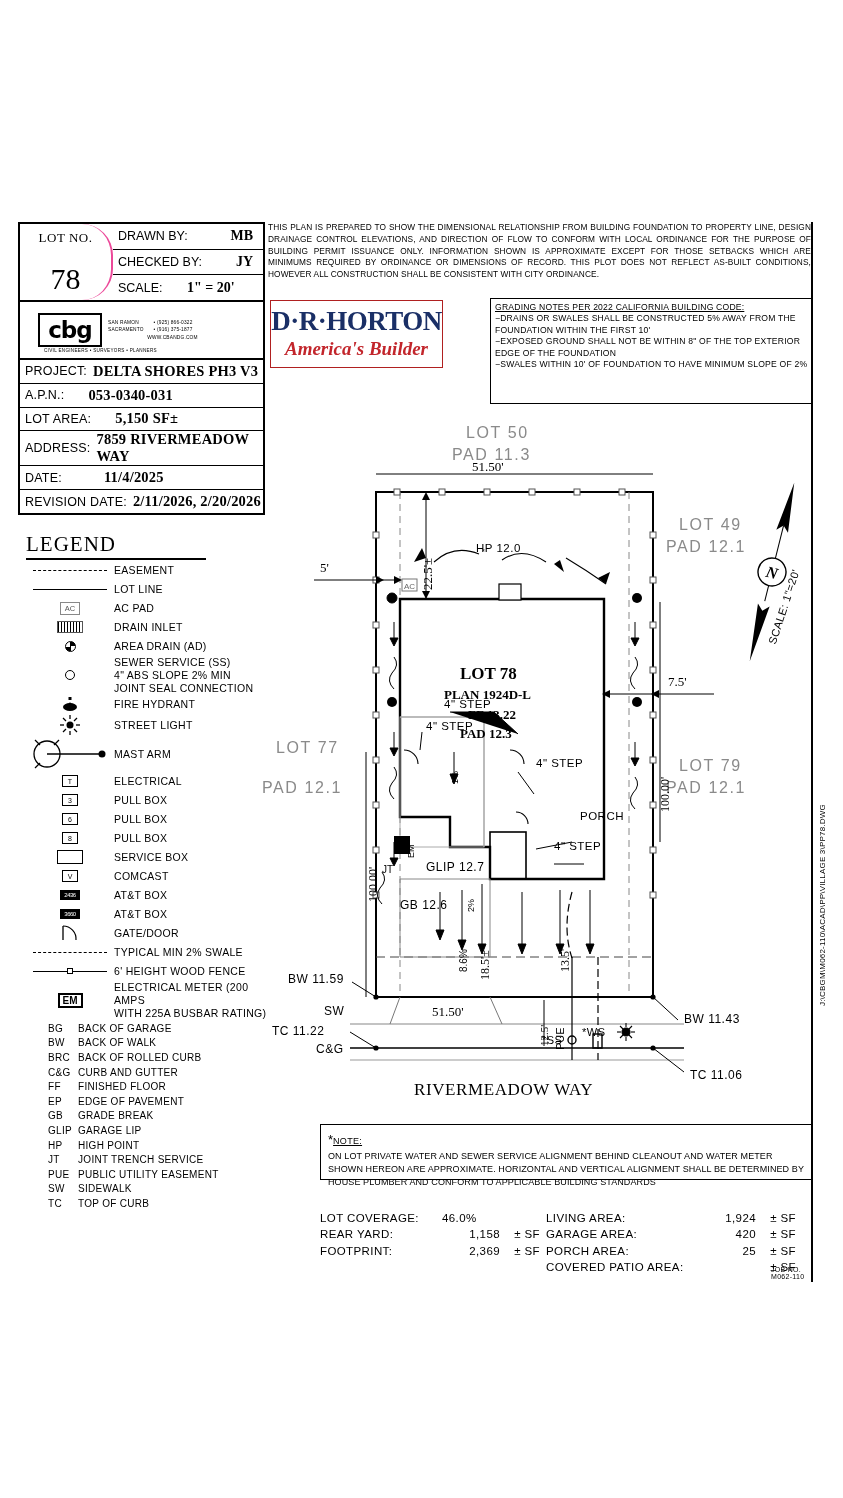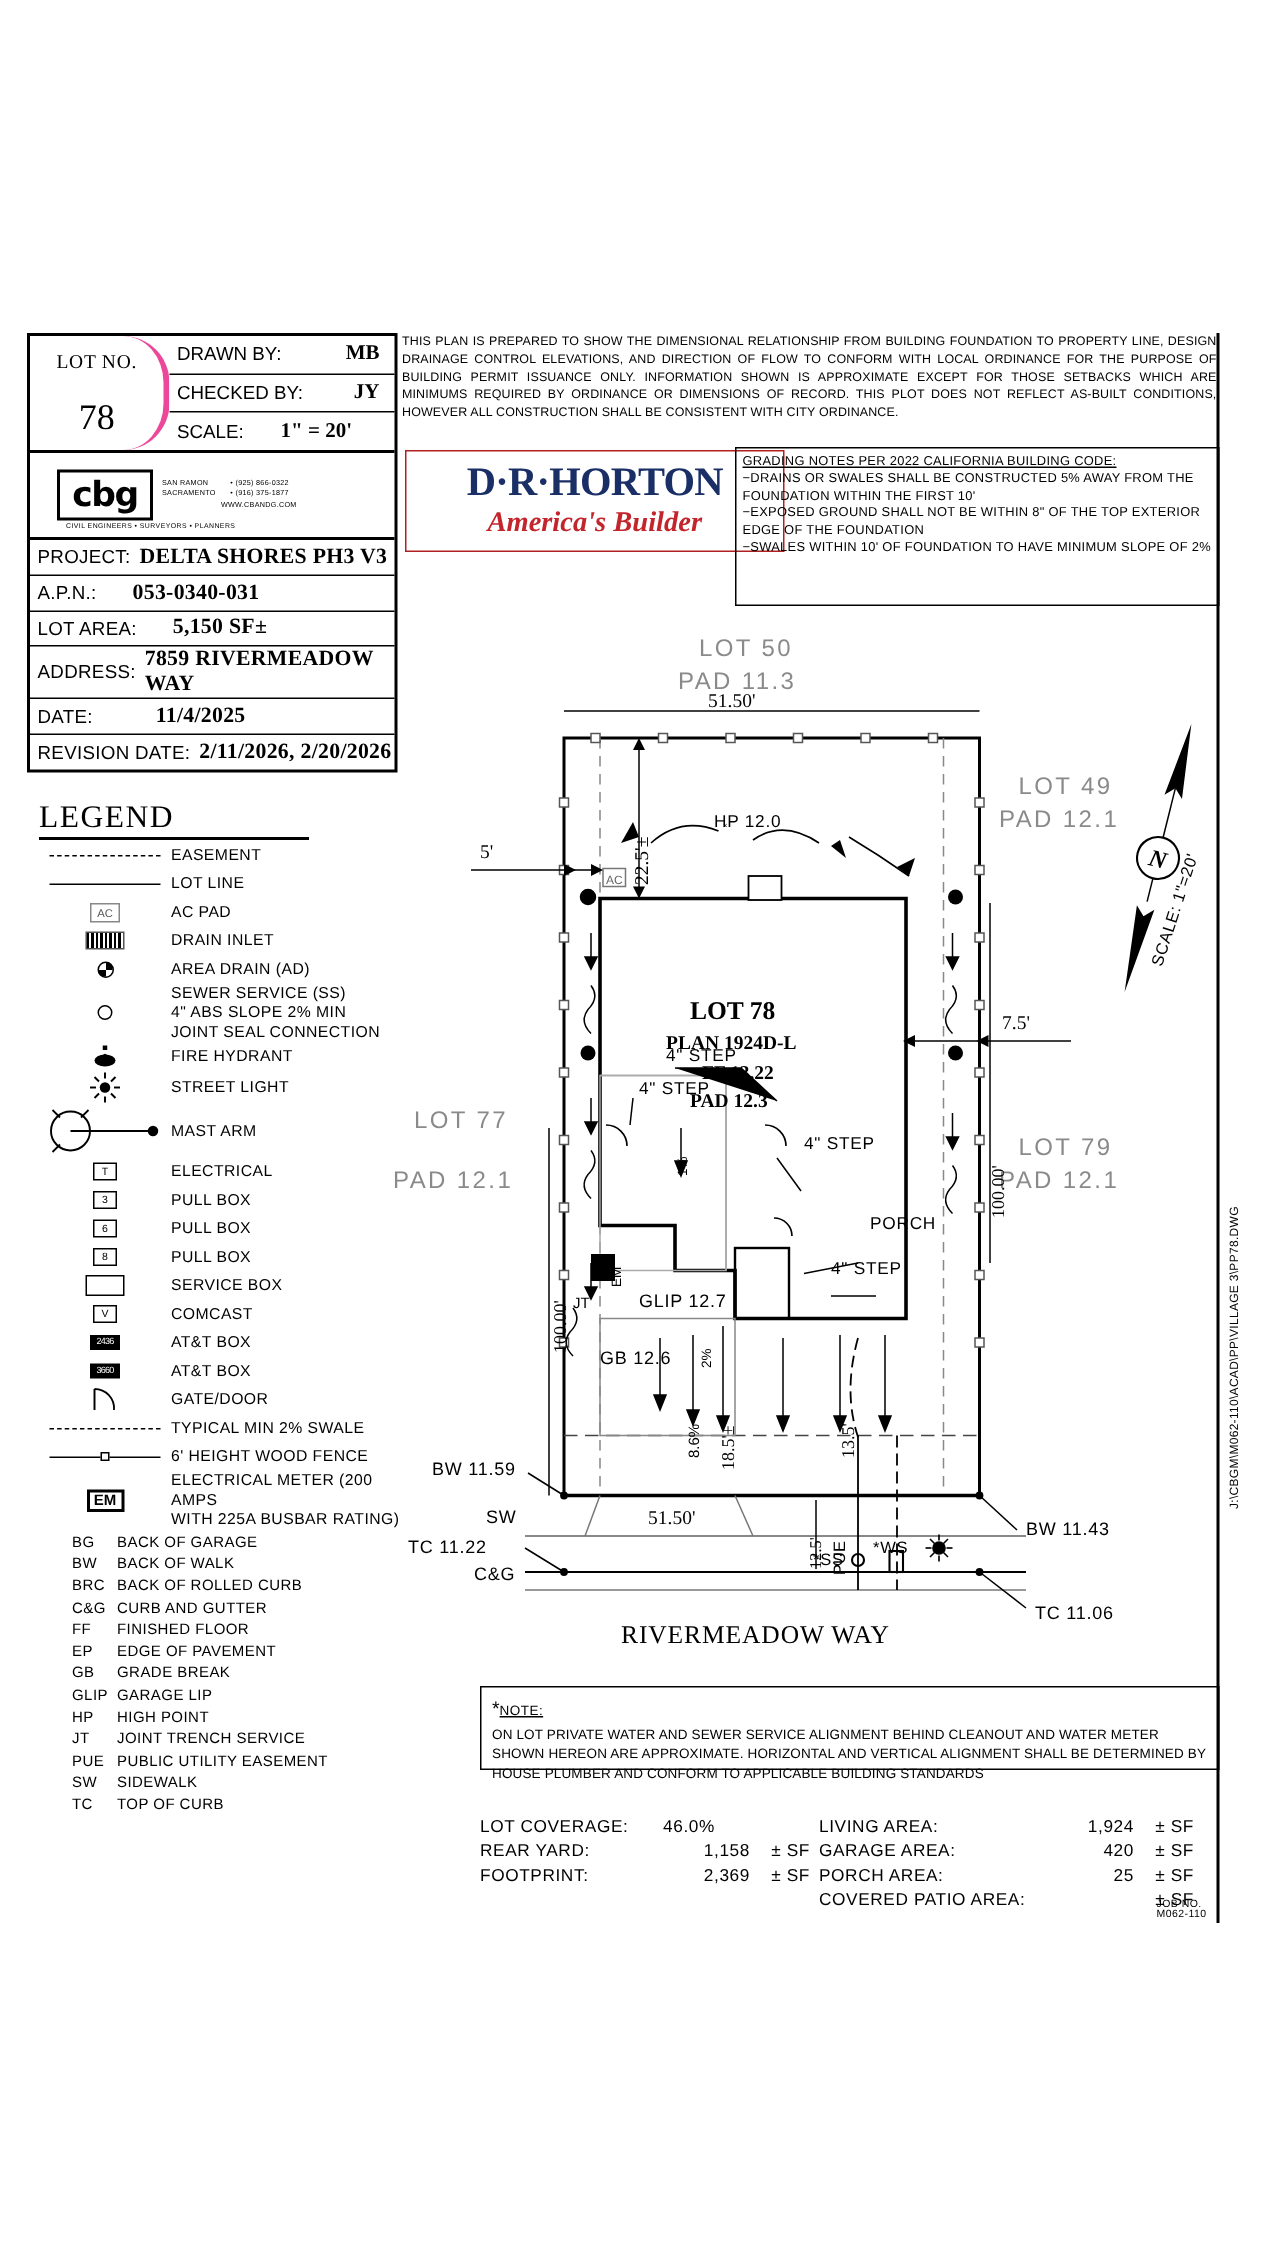--- a/index.html
+++ b/index.html
@@ -7,24 +7,24 @@
     width:843px; height:1498px; background:#fff;
     font-family:"Liberation Sans", sans-serif; position:relative;
     overflow:hidden;
   }
   .sheet { position:absolute; left:18px; top:222px; width:795px; height:1065px; }
 
   
   .titleblock { position:absolute; left:0; top:0; width:247px; height:293px;
     border:2px solid #000; display:flex; flex-direction:column; }
   .tb-top { display:flex; border-bottom:2px solid #000; height:78px; }
-  .tb-lotno { width:93px; border-right:4px solid #ec4899; display:flex;
+  .tb-lotno { width:93px; border-right:2px solid #ec4899; display:flex;
     flex-direction:column; align-items:center; justify-content:center;border-radius:31px; }
   .tb-lotno .lbl { font-size:13px; letter-spacing:.5px; font-family:"Liberation Serif",serif;}
-  .tb-lotno .num { font-size:24px; font-family:"Liberation Serif",serif; line-height:1; margin-top:18px;}
+  .tb-lotno .num { font-size:30px; font-family:"Liberation Serif",serif; line-height:1; margin-top:18px;}
   .tb-right { flex:1; display:flex; flex-direction:column; }
   .tb-row { flex:1; border-bottom:1px solid #000; display:flex; align-items:center;
     padding-left:5px; font-size:12.5px; position:relative; }
   .tb-row:last-child { border-bottom:none; }
   .tb-row .v { position:absolute; right:10px; font-weight:bold; font-family:"Liberation Serif",serif; font-size:14px;}
   .tb-row .vs { position:absolute; left:74px; font-weight:bold; font-family:"Liberation Serif",serif; font-size:14px;}
 
   .tb-logo { height:58px; border-bottom:2px solid #000; display:flex; align-items:center; }
   .cbgbox { width:64px; height:34px; border:2px solid #000; margin-left:18px;
     display:flex; align-items:center; justify-content:center;
@@ -40,21 +40,21 @@
   .ti:last-child { border-bottom:none; }
   .ti .k { font-family:"Liberation Sans",sans-serif; }
   .ti .val { font-family:"Liberation Serif",serif; font-weight:bold; font-size:14.5px; margin-left:6px;}
   .ti .val.pad { margin-left:24px; }
 
   
   .disclaimer { position:absolute; left:250px; top:0; width:545px; height:74px;
     font-size:8.3px; line-height:1.42; text-align:justify; letter-spacing:.1px; padding-right:2px;}
 
   
-  .horton { position:absolute; left:252px; top:78px; width:253px; height:68px;
+  .horton { position:absolute; left:252px; top:78px; width:173px; height:68px;
     border:1.5px solid #b02020; background:#fff; display:flex; flex-direction:column;
     align-items:center; justify-content:center; }
   .horton .h1 { color:#1a2f66; font-family:"Liberation Serif",serif; font-weight:bold;
     font-size:27px; letter-spacing:-0.5px; line-height:1; }
   .horton .h2 { color:#c2252b; font-family:"Liberation Serif",serif; font-style:italic;
     font-weight:bold; font-size:19px; margin-top:3px; }
 
   
   .grading { position:absolute; left:472px; top:76px; width:323px; height:106px;
     border:1px solid #000; padding:3px 4px; font-size:8.6px; line-height:1.33; letter-spacing:.2px;}

